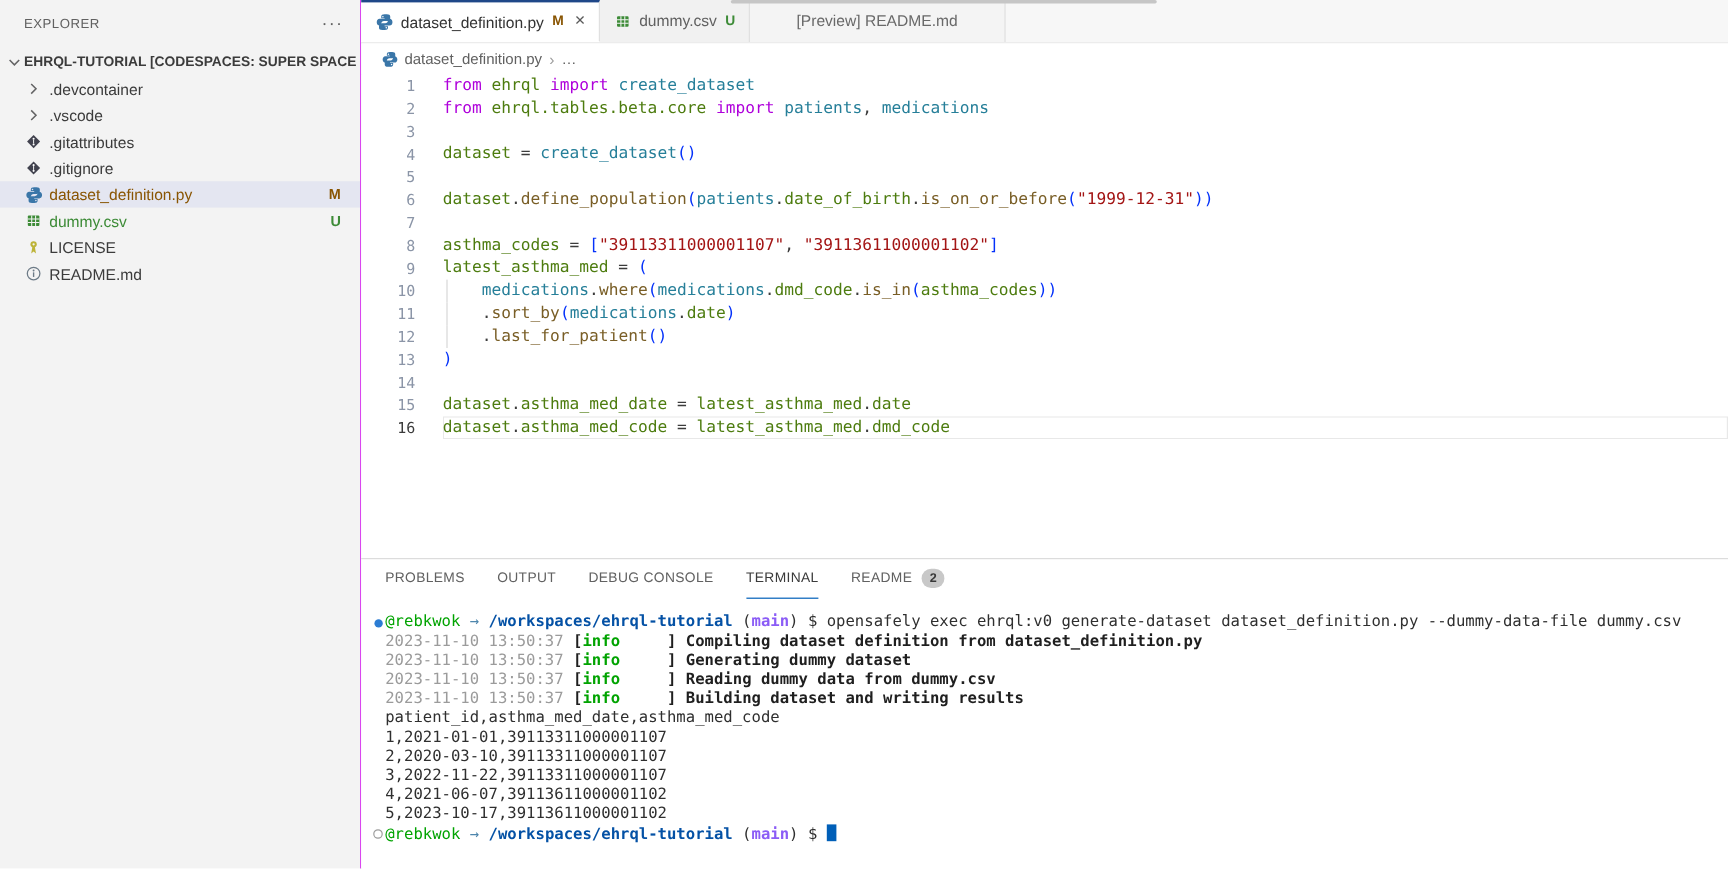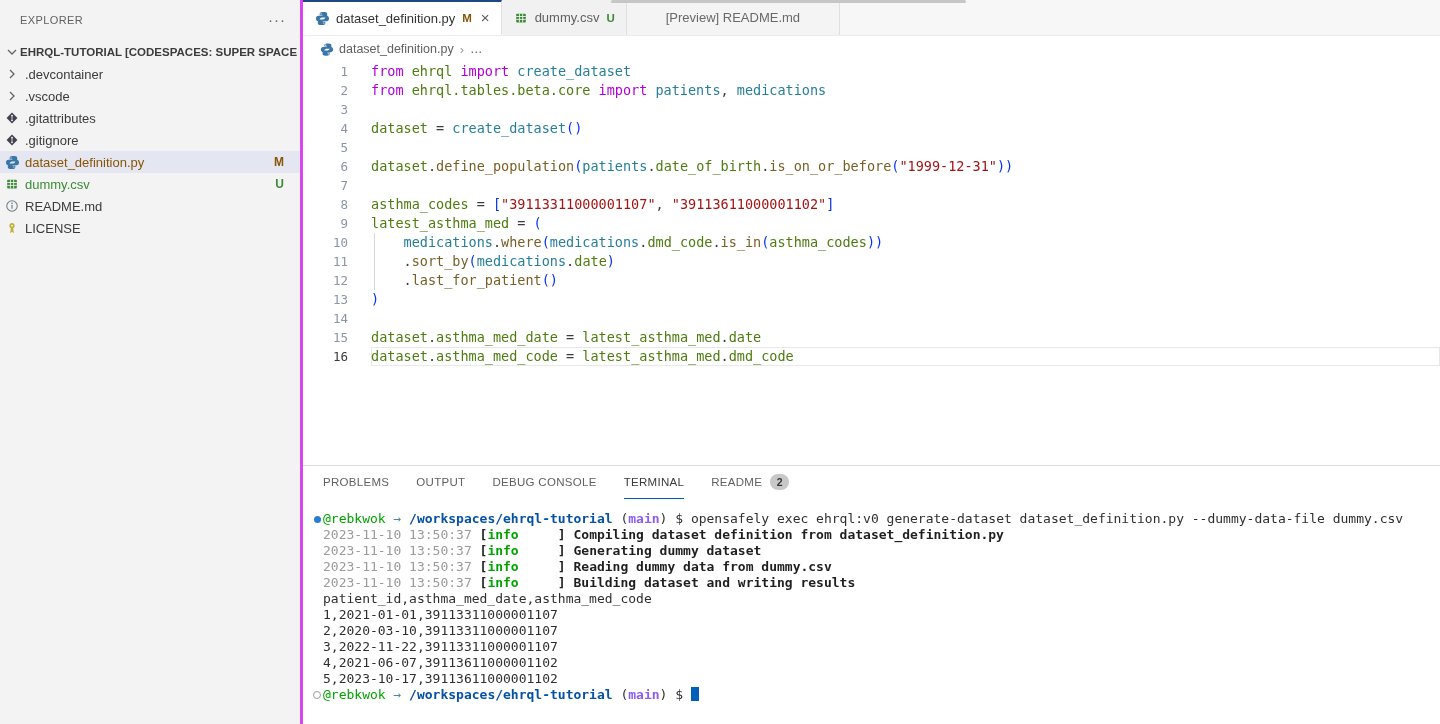--- a/index.html
+++ b/index.html
@@ -1,25 +1,25 @@
 <!DOCTYPE html>
 <html><head>
 <meta charset="utf-8">
 <style>
   html,body{margin:0;padding:0;background:#fff;}
   .root{width:1440px;height:724px;display:flex;font-family:"Liberation Sans",sans-serif;overflow:hidden;background:#fff;color:#3b3b3b;}
   
-  .sidebar{width:300px;flex:none;background:#f3f3f3;border-right:3px solid #d946ef;display:flex;flex-direction:column;}
+  .sidebar{width:300px;flex:none;background:#f3f3f3;border-right:1px solid #d946ef;display:flex;flex-direction:column;}
   .sb-header{height:40px;flex:none;display:flex;align-items:center;justify-content:space-between;padding:0 14px 0 20px;}
   .sb-title{font-size:11px;letter-spacing:.4px;color:#616161;}
   .sb-more{color:#616161;font-size:15px;letter-spacing:1px;cursor:pointer;line-height:10px;}
   .section-header{height:23px;display:flex;align-items:center;font-size:11.5px;font-weight:700;color:#3b3b3b;padding-left:4px;white-space:nowrap;overflow:hidden;}
   .section-header .chev{width:16px;flex:none;display:flex;align-items:center;justify-content:center;}
   .tree{flex:1;overflow:hidden;}
-  .trow{height:22px;display:flex;align-items:center;padding-left:4px;font-size:13px;color:#3b3b3b;position:relative;cursor:pointer;white-space:nowrap;}
+  .trow{height:22px;display:flex;align-items:center;padding-left:20px;font-size:13px;color:#3b3b3b;position:relative;cursor:pointer;white-space:nowrap;}
   .trow.selected{background:#e4e6f1;}
   .slot{width:16px;height:16px;flex:none;display:flex;align-items:center;justify-content:center;margin-right:5px;}
   .tlabel{flex:1;overflow:hidden;text-overflow:ellipsis;}
   .tlabel.green{color:#3d8b37;}
   .tlabel.modified{color:#895503;}
   .tbadge{flex:none;margin-right:16px;font-size:12px;font-weight:600;}
   .tbadge.modified{color:#895503;}
   .tbadge.green{color:#3d8b37;}
   .dotbadge{width:7px;height:7px;border-radius:50%;background:#52a447;flex:none;margin-right:18px;}
   
@@ -154,36 +154,36 @@
                 <line x1="9.9" y1="3" x2="9.9" y2="13"></line>
               </g>
             </svg>
           </span>
           <span class="tlabel green">dummy.csv</span>
           <span class="tbadge green">U</span>
         </div>
         <div class="trow">
           <span class="slot">
             <svg width="14" height="14" viewBox="0 0 16 16">
+              <circle cx="8" cy="5.3" r="3" fill="#bdb338"></circle>
+              <circle cx="8" cy="5.3" r="1.1" fill="#f3f3f3"></circle>
+              <path d="M6.8 7.9l-1.1 6.1 2.3-1.8 2.3 1.8-1.1-6.1z" fill="#bdb338"></path>
+            </svg>
+          </span>
+          <span class="tlabel">LICENSE</span>
+        </div>
+        <div class="trow">
+          <span class="slot">
+            <svg width="14" height="14" viewBox="0 0 16 16">
               <circle cx="8" cy="8" r="6" fill="none" stroke="#6d7b87" stroke-width="1.2"></circle>
               <circle cx="8" cy="5" r="0.9" fill="#6d7b87"></circle>
               <rect x="7.35" y="6.8" width="1.3" height="4.4" fill="#6d7b87"></rect>
             </svg>
           </span>
           <span class="tlabel">README.md</span>
-        </div>
-        <div class="trow">
-          <span class="slot">
-            <svg width="14" height="14" viewBox="0 0 16 16">
-              <circle cx="8" cy="5.3" r="3" fill="#bdb338"></circle>
-              <circle cx="8" cy="5.3" r="1.1" fill="#f3f3f3"></circle>
-              <path d="M6.8 7.9l-1.1 6.1 2.3-1.8 2.3 1.8-1.1-6.1z" fill="#bdb338"></path>
-            </svg>
-          </span>
-          <span class="tlabel">LICENSE</span>
         </div>
       </div>
   </div>
 
   <div class="main">
 
     <div class="tabbar">
       <div class="tabscroll"></div>
     <div class="tab active">
           <span class="slot">

